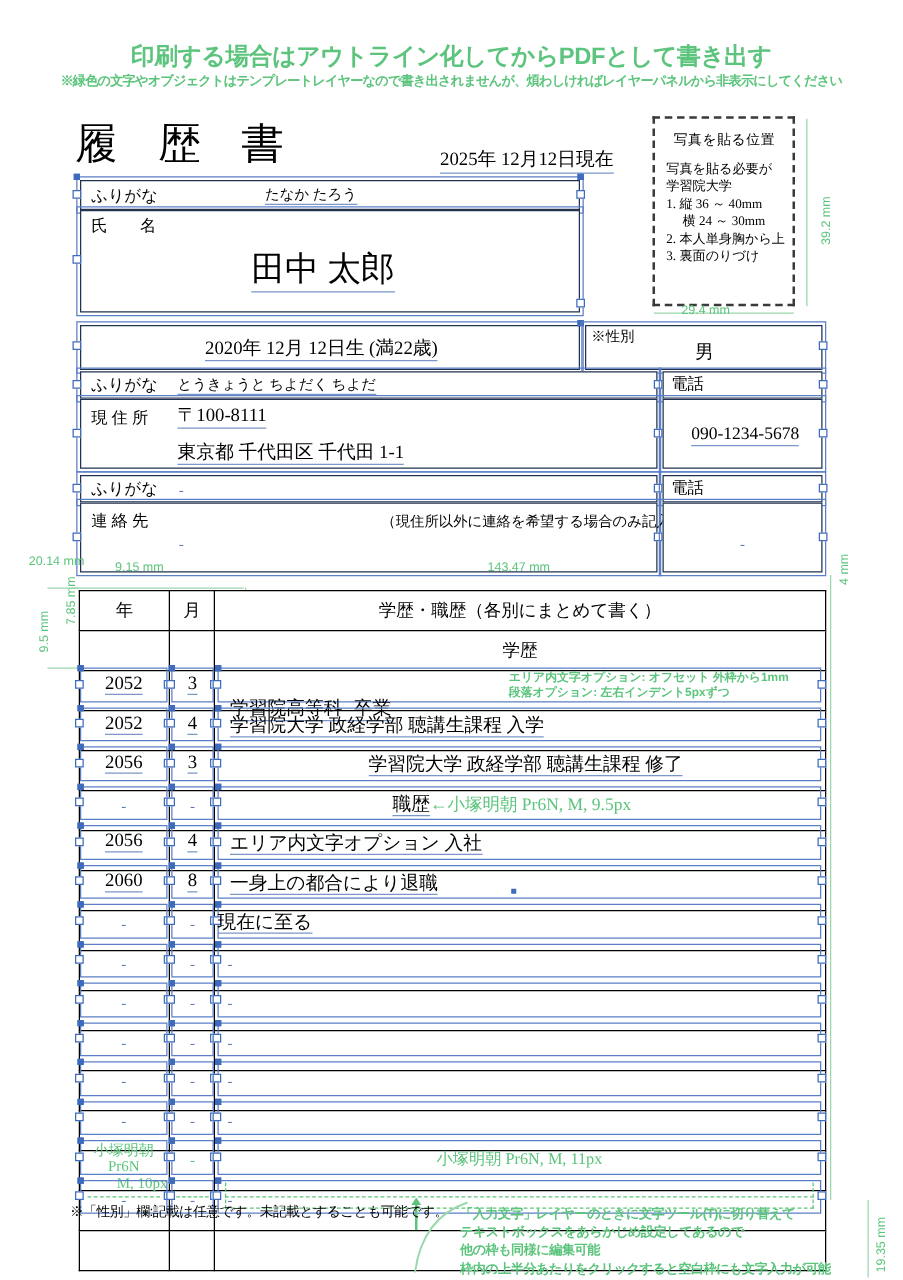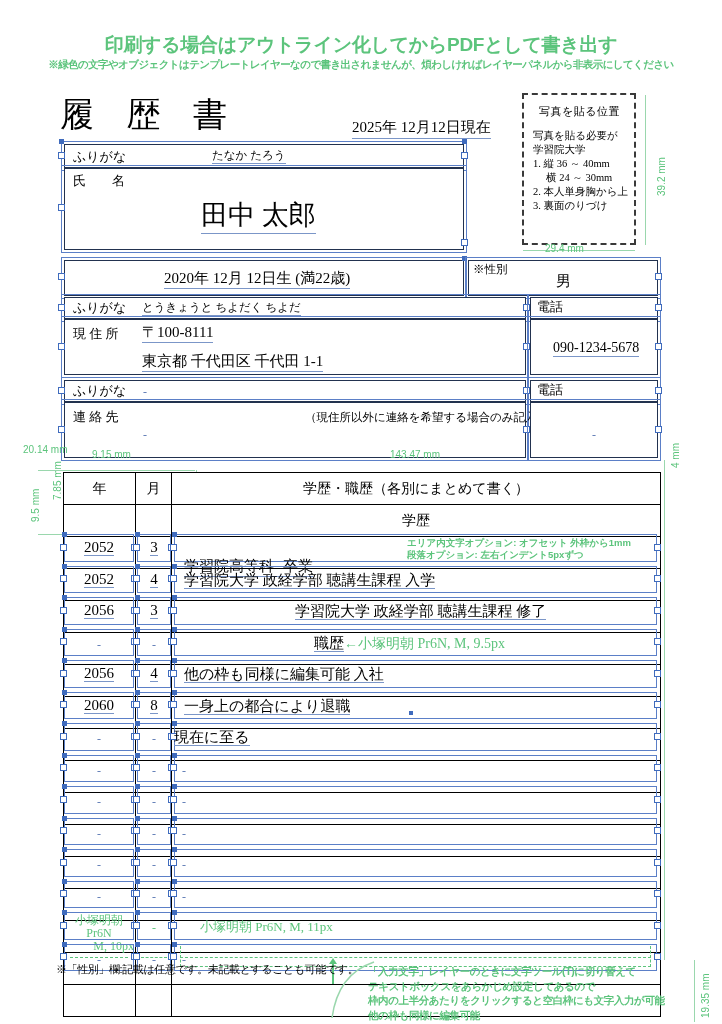--- a/index.html
+++ b/index.html
@@ -475,21 +475,21 @@
     <div class="sel" style="left: 137px; top: 660px; width: 34px; height: 27.5px;"></div>
     <div class="handle" style="left: 133px; top: 669.75px;"></div>
     <div class="handle" style="left: 168px; top: 669.75px;"></div>
     <div class="handle filled" style="left: 135px; top: 658px;"></div>
     <div class="sel" style="left: 174px; top: 660px; width: 483px; height: 27.5px;"></div>
     <div class="handle" style="left: 170px; top: 669.75px;"></div>
     <div class="handle" style="left: 654px; top: 669.75px;"></div>
     <div class="handle filled" style="left: 172px; top: 658px;"></div>
     <div class="" style="position: absolute; left: 64px; top: 665px; width: 70px; text-align: center; white-space: nowrap; font-size: 15px;"><span style="border-bottom: 1px solid rgb(123, 150, 200);">2056</span></div>
     <div class="" style="position: absolute; left: 137px; top: 665px; width: 34px; text-align: center; white-space: nowrap; font-size: 15px;"><span style="border-bottom: 1px solid rgb(123, 150, 200);">4</span></div>
-    <div style="position: absolute; left: 174px; top: 665px; width: 483px; text-align: left; white-space: nowrap; font-size: 15px; box-sizing: border-box; padding-left: 10px; padding-right: 0px;"><span style="border-bottom: 1px solid rgb(123, 150, 200);">他の枠も同様に編集可能  入社</span></div>
+    <div style="position: absolute; left: 174px; top: 665px; width: 483px; text-align: left; white-space: nowrap; font-size: 15px; box-sizing: border-box; padding-left: 10px; padding-right: 0px;"><span style="border-bottom: 1px solid rgb(123, 150, 200);">エリア内文字オプション  入社</span></div>
     <div class="sel" style="left: 64px; top: 691.5px; width: 70px; height: 27.5px;"></div>
     <div class="handle" style="left: 60px; top: 701.25px;"></div>
     <div class="handle" style="left: 131px; top: 701.25px;"></div>
     <div class="handle filled" style="left: 62px; top: 689.5px;"></div>
     <div class="sel" style="left: 137px; top: 691.5px; width: 34px; height: 27.5px;"></div>
     <div class="handle" style="left: 133px; top: 701.25px;"></div>
     <div class="handle" style="left: 168px; top: 701.25px;"></div>
     <div class="handle filled" style="left: 135px; top: 689.5px;"></div>
     <div class="sel" style="left: 174px; top: 691.5px; width: 483px; height: 27.5px;"></div>
     <div class="handle" style="left: 170px; top: 701.25px;"></div>
@@ -598,21 +598,21 @@
     <div class="handle filled" style="left: 135px; top: 910px;"></div>
     <div class="sel" style="left: 174px; top: 912px; width: 483px; height: 27.5px;"></div>
     <div class="handle" style="left: 170px; top: 921.75px;"></div>
     <div class="handle" style="left: 654px; top: 921.75px;"></div>
     <div class="handle filled" style="left: 172px; top: 910px;"></div>
     <div class="note-green-serif" style="position: absolute; left: 64px; top: 914px; width: 70px; text-align: center; white-space: normal; font-size: 12px; line-height: 13px;">
       <div>小塚明朝 Pr6N</div>
       <div style="text-align: right;">M, 10px</div>
     </div>
     <div class="dash" style="position: absolute; left: 137px; top: 921px; width: 34px; text-align: center; white-space: nowrap; color: rgb(92, 196, 124);">-</div>
-    <div class="note-green-serif" style="position: absolute; left: 200px; top: 918px; width: 463px; text-align: left; white-space: nowrap;">小塚明朝 Pr6N, M, 11px</div>
+    <div class="note-green-serif" style="position: absolute; left: 184px; top: 918px; width: 463px; text-align: center; white-space: nowrap;">小塚明朝 Pr6N, M, 11px</div>
     <div class="sel" style="left: 64px; top: 943.5px; width: 70px; height: 27.5px;"></div>
     <div class="handle" style="left: 60px; top: 953.25px;"></div>
     <div class="handle" style="left: 131px; top: 953.25px;"></div>
     <div class="handle filled" style="left: 62px; top: 941.5px;"></div>
     <div class="sel" style="left: 137px; top: 943.5px; width: 34px; height: 27.5px;"></div>
     <div class="handle" style="left: 133px; top: 953.25px;"></div>
     <div class="handle" style="left: 168px; top: 953.25px;"></div>
     <div class="handle filled" style="left: 135px; top: 941.5px;"></div>
     <div class="sel" style="left: 174px; top: 943.5px; width: 483px; height: 27.5px;"></div>
     <div class="handle" style="left: 170px; top: 953.25px;"></div>
@@ -633,15 +633,15 @@
 <div class="note-green" style="left:407px; top:537px;">エリア内文字オプション: オフセット 外枠から1mm</div>
 <div class="note-green" style="left:407px; top:549px;">段落オプション: 左右インデント5pxずつ</div>
 
 <div id="footer-note">※「性別」欄:記載は任意です。未記載とすることも可能です。</div>
 <svg id="footer-curve" viewBox="0 0 46 60">
   <path d="M44 2 C 20 10, 6 28, 2 58" stroke="#9ad7ad" stroke-width="1.5" fill="none"></path>
 </svg>
 <div id="footer-green">
   <div>「入力文字」レイヤーのときに文字ツール(T)に切り替えて</div>
   <div>テキストボックスをあらかじめ設定してあるので</div>
+  <div>他の枠も同様に編集可能</div>
   <div>枠内の上半分あたりをクリックすると空白枠にも文字入力が可能</div>
-  <div>他の枠も同様に編集可能</div>
 </div>
 
 </body></html>

